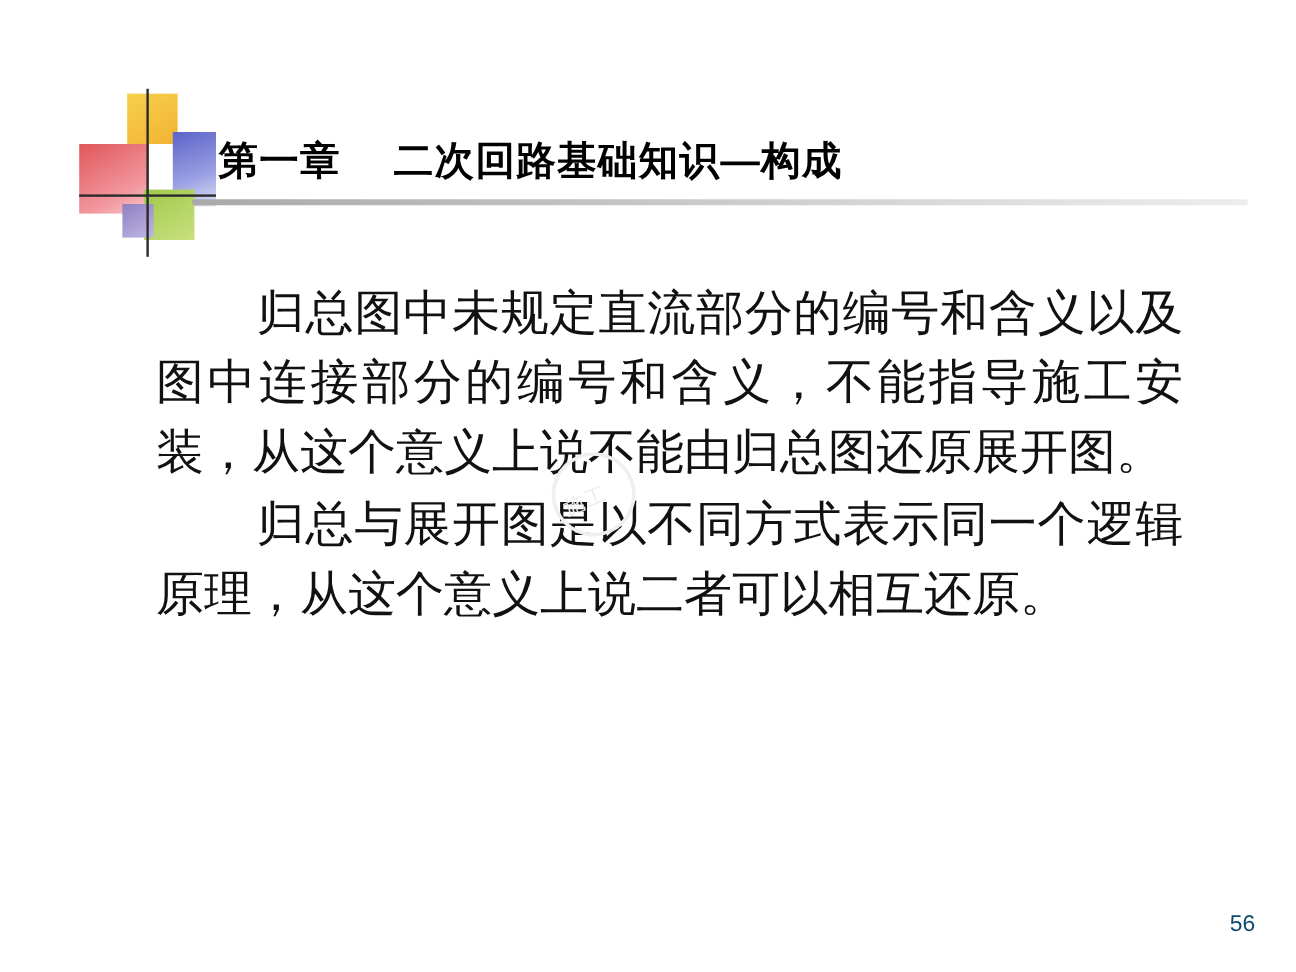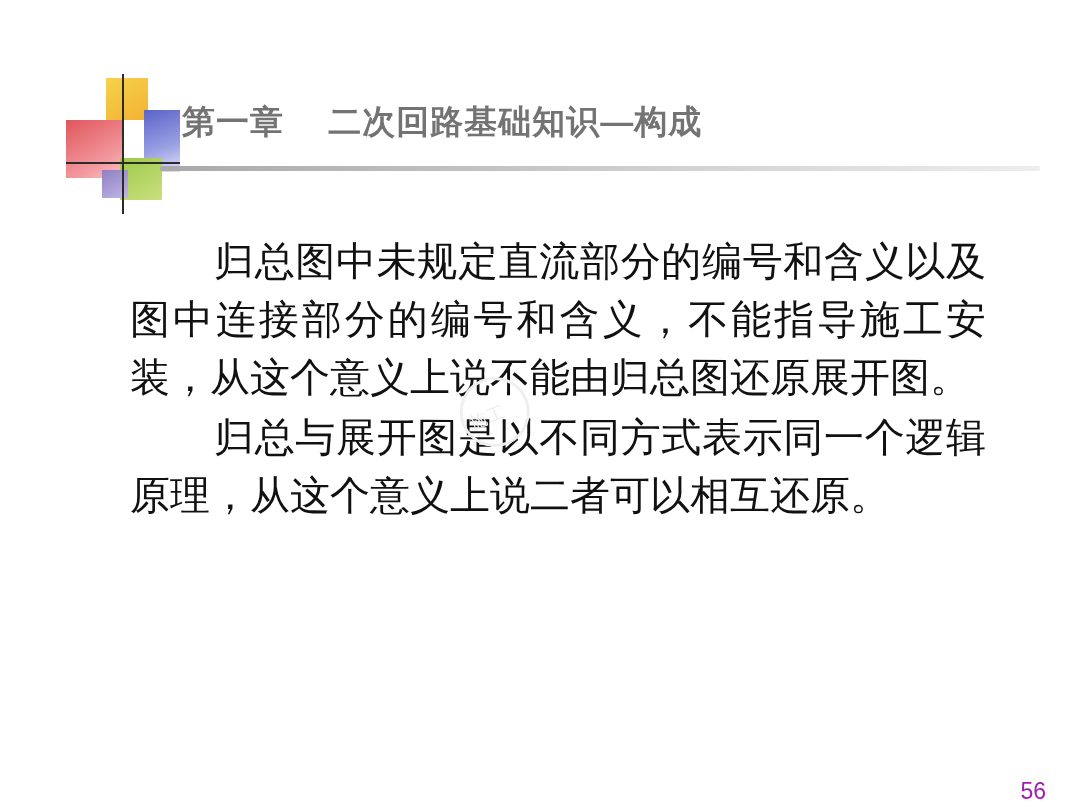--- a/index.html
+++ b/index.html
@@ -83,24 +83,24 @@
     top: 88px;
     width: 114px;
     height: 2px;
     background: #2b2b2b;
   }
 
   
   .slide-title {
     position: absolute;
     left: 182px;
-    top: 100px;
+    top: 112px;
     font-size: 33px;
     font-weight: bold;
-    color: #737373;
+    color: #000000;
     letter-spacing: 1px;
     white-space: pre;
     font-family: "Liberation Sans", sans-serif;
   }
 
   .title-rule {
     position: absolute;
     left: 160px;
     top: 166px;
     width: 880px;
@@ -152,23 +152,23 @@
   .watermark .wm-text {
     position: absolute;
     left: 14px;
     top: 28px;
   }
 
   
   .page-number {
     position: absolute;
     right: 34px;
-    bottom: 5px;
-    font-size: 23px;
-    color: #a21caf;
+    bottom: 28px;
+    font-size: 19px;
+    color: #0c4a6e;
     font-family: "Liberation Sans", sans-serif;
   }
 </style>
 </head>
 <body>
 
 <div class="slide">
 
   <div class="header-deco">
     <div class="deco-sq sq-yellow"></div>

